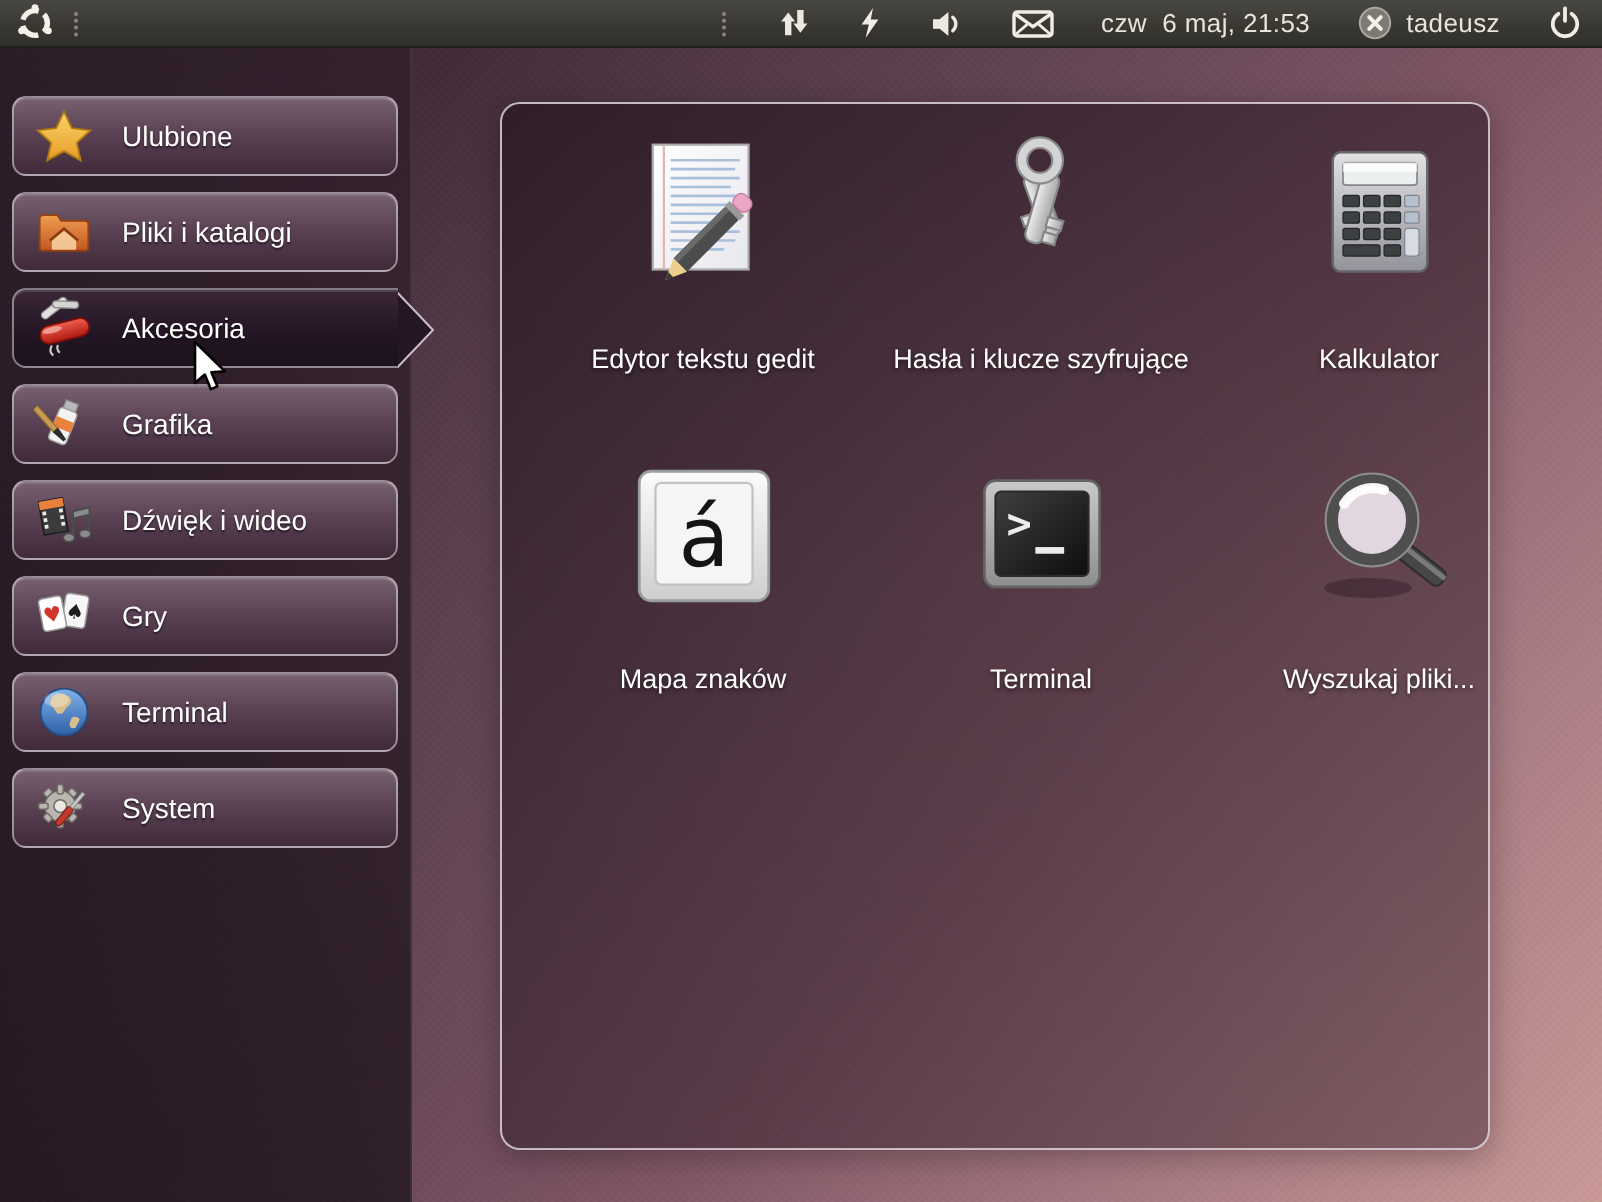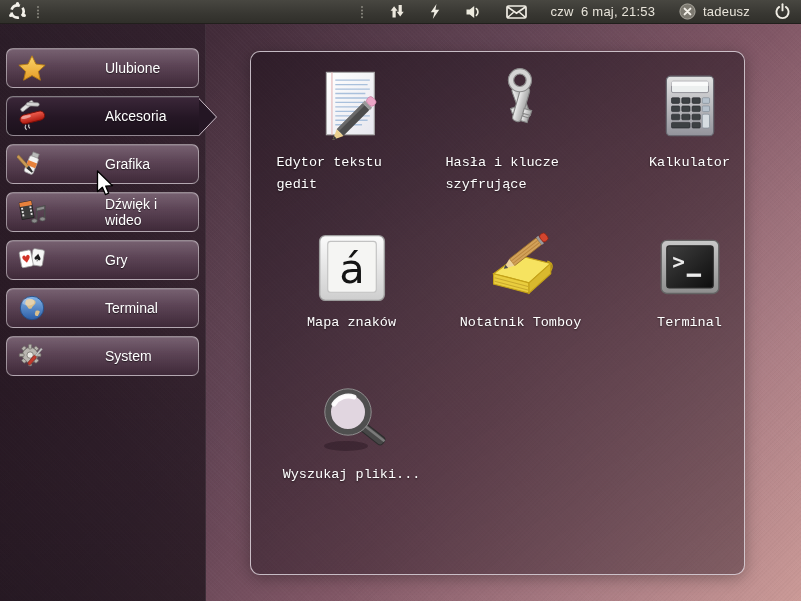--- a/index.html
+++ b/index.html
@@ -36,21 +36,21 @@
     border:1px solid rgba(255,255,255,.45);border-radius:7px;
     display:flex;align-items:center;gap:13px;padding:0 9px;
     color:#fff;font-size:14px;
     background:
       linear-gradient(180deg, rgba(255,255,255,.16), rgba(255,255,255,.04) 45%, rgba(0,0,0,.14)),
       linear-gradient(#5d4356,#4a3143);
     box-shadow:inset 0 1px 0 rgba(255,255,255,.12);
     cursor:pointer;
   }
   .side-item .sicon{width:32px;height:32px;flex:none;display:flex;align-items:center;justify-content:center;}
-  .side-item .slabel{text-shadow:0 1px 1px rgba(0,0,0,.55);margin-left:44px;}
+  .side-item .slabel{text-shadow:0 1px 1px rgba(0,0,0,.55);}
   .side-item.selected{
     background:linear-gradient(180deg,#3b2739,#241624 55%,#1c111c);
     border-right:none;border-radius:7px 0 0 7px;text-align:right;
   }
   .side-item.selected .sel-arrow{
     position:absolute;right:-19px;top:-1px;width:19px;height:42px;pointer-events:none;
   }
   
   .panel{
     position:absolute;left:250px;top:51px;width:495px;height:524px;box-sizing:border-box;
@@ -64,22 +64,22 @@
   }
   .appcell{
     display:flex;flex-direction:column;align-items:center;padding-top:8px;box-sizing:border-box;
     cursor:pointer;
   }
   .appcell.r1{height:160px;}
   .appcell.r2{height:152px;}
   .appcell.r3{height:150px;}
   .iconbox{width:84px;height:84px;display:flex;align-items:center;justify-content:center;}
   .applabel{
-    margin-top:2px;font-size:13.5px;line-height:1.65;color:#fff;text-align:left;
-    max-width:150px;text-shadow:0 1px 2px rgba(0,0,0,.55);font-family:Liberation Mono, monospace;
+    margin-top:19px;font-size:13.5px;line-height:1.65;color:#fff;text-align:right;
+    max-width:150px;text-shadow:0 1px 2px rgba(0,0,0,.55);
   }
   .cursor{position:absolute;left:96px;top:170px;z-index:50;}
 </style>
 </head>
 <body>
 
 <div class="topbar">
   <div class="tb-left">
     <span style="display:flex">
       <svg width="19" height="19" viewBox="0 0 19 19">
@@ -162,20 +162,36 @@
           <stop offset="0" stop-color="#fbd56a"></stop>
               <stop offset="1" stop-color="#e59c26"></stop>
             </linearGradient>
           </defs>
         <polygon points="16,3 20.2,11.8 30,13 22.8,19.6 24.9,29 16,24.1 7.1,29 9.2,19.6 2,13 11.8,11.8" fill="url(#g-star)" stroke="#b27a14" stroke-width="1"></polygon>
       </svg>
     </span>
     <span class="slabel">Ulubione</span>
   </div>
 
+  <div class="side-item">
+    <span class="sicon">
+      <svg width="30" height="30" viewBox="0 0 32 32">
+        <defs>
+            <linearGradient id="g-fold" x1="0" y1="0" x2="0" y2="1">
+          <stop offset="0" stop-color="#f09d53"></stop>
+              <stop offset="1" stop-color="#bf571f"></stop>
+            </linearGradient>
+          </defs>
+        <path d="M3,9 q0,-2 2,-2 h7.5 l2,3 h12.5 q2,0 2,2 v12 q0,2 -2,2 H5 q-2,0 -2,-2 z" fill="url(#g-fold)" stroke="#96400f" stroke-width="1"></path>
+        <path d="M9.5,20.5 l6.5,-5.5 6.5,5.5 v5 h-13 z" fill="#f6cf9e" opacity=".9"></path>
+        <path d="M8.5,20.5 l7.5,-6.3 7.5,6.3" fill="none" stroke="#8d3a0e" stroke-width="1.4"></path>
+      </svg>
+    </span>
+    <span class="slabel">Pliki i katalogi</span>
+  </div>
 
   <div class="side-item selected">
     <span class="sicon">
       <svg width="32" height="32" viewBox="0 0 32 32">
         <defs>
             <linearGradient id="g-kn" x1="0" y1="0" x2="0" y2="1">
           <stop offset="0" stop-color="#f26050"></stop>
               <stop offset="1" stop-color="#ae1a10"></stop>
             </linearGradient>
           </defs>
@@ -396,40 +412,20 @@
               </linearGradient>
             </defs>
           <rect x="4" y="4" width="56" height="56" rx="5" fill="url(#g-kc)" stroke="#9c9c9c" stroke-width="1.2"></rect>
           <rect x="11" y="9" width="42" height="44" rx="2.5" fill="#f5f5f3" stroke="#c2c2c2" stroke-width="1"></rect>
           <text x="32" y="45" font-size="36" text-anchor="middle" fill="#141414" font-family="DejaVu Sans, sans-serif">á</text>
         </svg>
       </span>
       <span class="applabel">Mapa znaków</span>
     </div>
 
-    <div class="appcell r2">
-      <span class="iconbox">
-        <svg width="78" height="80" viewBox="0 0 68 70">
-          <path d="M10,40 L32,24 L60,31 L41,48 Z" fill="#f6e360" stroke="#c4a218" stroke-width="1"></path>
-          <path d="M10,40 L41,48 L41,57 L10,49 Z" fill="#e9cd3e" stroke="#c4a218" stroke-width="1"></path>
-          <path d="M41,48 L60,31 L60,40 L41,57 Z" fill="#d9b92e" stroke="#c4a218" stroke-width="1"></path>
-          <path d="M11,43.5 l30,8 M11,46.5 l30,8" stroke="#c9a92c" stroke-width=".9"></path>
-          <path d="M57,29 q7,2.5 2.5,9" fill="none" stroke="#c4a218" stroke-width="1.2"></path>
-          <g transform="rotate(-38 40 22)">
-            <rect x="24" y="16" width="30" height="7.5" rx="1" fill="#d2a159" stroke="#9c6f2c" stroke-width=".7"></rect>
-            <path d="M24,18.5 h30 M24,21 h30" stroke="#b9853e" stroke-width=".8"></path>
-            <rect x="54" y="15.7" width="2.5" height="8.1" fill="#9a9a9a"></rect>
-            <rect x="56.5" y="16" width="6" height="7.5" rx="2.5" fill="#d2452e" stroke="#8e2416" stroke-width=".6"></rect>
-            <polygon points="24,16 15,19.7 24,23.5" fill="#ecd29b"></polygon>
-            <polygon points="18.4,17.9 15,19.7 18.4,21.6" fill="#4a4a4a"></polygon>
-          </g>
-        </svg>
-      </span>
-      <span class="applabel">Notatnik Tomboy</span>
-    </div>
 
     <div class="appcell r2">
       <span class="iconbox">
         <svg width="72" height="62" viewBox="0 0 64 56">
           <defs>
             <linearGradient id="g-tf" x1="0" y1="0" x2="0" y2="1">
               <stop offset="0" stop-color="#c9c9c9"></stop>
                 <stop offset="1" stop-color="#8e8e8e"></stop>
               </linearGradient>
             <linearGradient id="g-ts" x1="0" y1="0" x2="1" y2="1">

